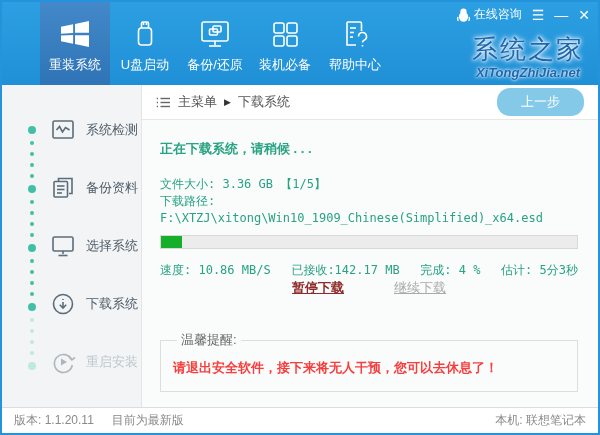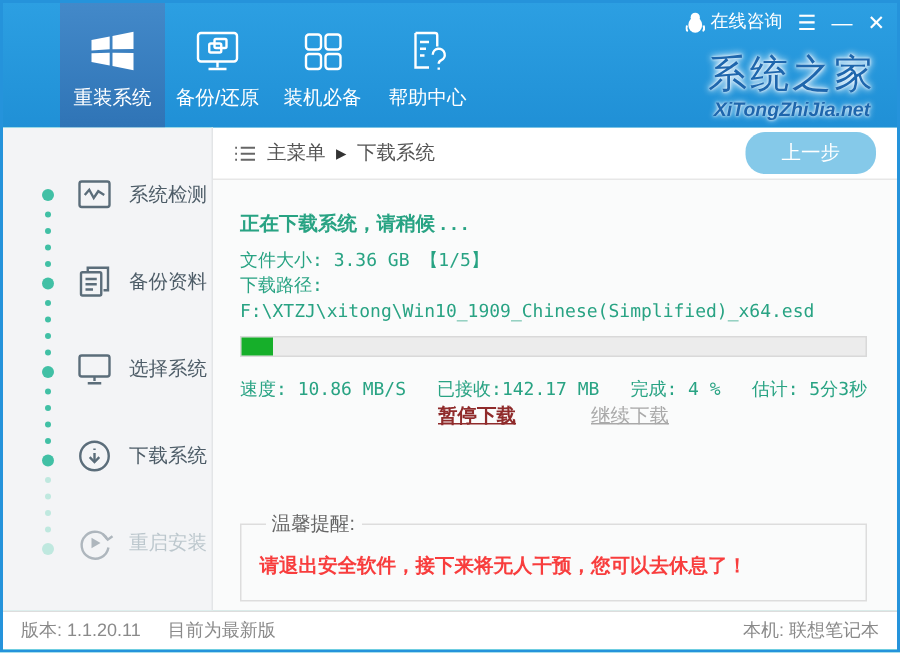--- a/index.html
+++ b/index.html
@@ -45,30 +45,30 @@
   .main { flex:1; display:flex; flex-direction:column; background:#fafbfb; min-width:0; }
   .crumbbar { height:35px; flex:0 0 35px; background:#fff; border-bottom:1px solid #e7e7e7;
               display:flex; align-items:center; padding:0 14px; }
   .crumb-left { display:flex; align-items:center; gap:7px; color:#555; font-size:13px; }
   .crumb-arrow { font-size:9px; color:#333; }
   .back-btn { margin-left:auto; background:#85c9e9; color:#fff; border:none; font-size:13px;
               padding:5px 24px; border-radius:13px; cursor:pointer; font-family:inherit; }
 
   .content { flex:1; padding:20px 20px 0 18px; }
   .mono { font-family:"DejaVu Sans Mono","Liberation Mono",monospace; }
-  .dl-status { color:#28a383; font-size:13px; font-weight:bold; margin-bottom:7px; }
+  .dl-status { color:#28a383; font-size:13px; font-weight:bold; margin-bottom:18px; }
   .dl-line { color:#28a383; font-size:12px; line-height:17px; }
   .progress { margin-top:8px; height:14px; background:#ececec; border:1px solid #d9d9d9; }
   .progress-fill { height:100%; background:#16af2a; width:0; }
   .stats { display:flex; justify-content:space-between; margin-top:13px;
            color:#28a383; font-size:12px; }
   .links { display:flex; justify-content:center; gap:50px; margin-top:0; font-size:13px; }
   .pause-link { color:#8f2b2b; font-weight:bold; text-decoration:underline; cursor:pointer; }
   .resume-link { color:#a9a9a9; text-decoration:underline; cursor:pointer; }
-  .notice { margin-top:54px; border:1px solid #ddd; padding:10px 12px 14px 12px; background:transparent; }
+  .notice { margin-top:34px; border:1px solid #ddd; padding:10px 12px 14px 12px; background:transparent; }
   .notice legend { font-size:13px; color:#666; padding:0 4px; margin-left:4px; }
   .notice-msg { color:#f83d3d; font-size:13px; font-weight:bold; }
 
   
   .statusbar { height:26px; flex:0 0 26px; background:#fff; border-top:1px solid #ddd;
                display:flex; align-items:center; padding:0 12px; font-size:12px; color:#8a8a8a; }
   .sb-left, .sb-right { display:flex; gap:18px; }
   .sb-right { margin-left:auto; }
   svg { display:block; }
 </style>
@@ -99,20 +99,31 @@
       <div class="nav-item active">
         <span class="nav-icon">
           <svg width="32" height="28" viewBox="0 0 34 30">
             <path fill="#fff" d="M2 7.2 L15 4.6 L15 13.8 L2 14.6 Z"></path>
             <path fill="#fff" d="M17 4.2 L32 1.2 L32 13.6 L17 13.7 Z"></path>
             <path fill="#fff" d="M2 16.6 L15 16.2 L15 25.4 L2 22.8 Z"></path>
             <path fill="#fff" d="M17 16.3 L32 16.4 L32 28.8 L17 25.8 Z"></path>
           </svg>
         </span>
         <span class="nav-label">重装系统</span>
+      </div>
+      <div class="nav-item">
+        <span class="nav-icon">
+          <svg width="30" height="30" viewBox="0 0 30 30" fill="none" stroke="#fff" stroke-width="1.6">
+            <rect x="8.5" y="9" width="13" height="17" rx="3"></rect>
+            <path d="M11.5 9 V4.5 a1.5 1.5 0 0 1 1.5-1.5 h4 a1.5 1.5 0 0 1 1.5 1.5 V9"></path>
+            <line x1="13.5" y1="3.5" x2="13.5" y2="6"></line>
+            <line x1="16.5" y1="3.5" x2="16.5" y2="6"></line>
+          </svg>
+        </span>
+        <span class="nav-label">U盘启动</span>
       </div>
       <div class="nav-item">
         <span class="nav-icon">
           <svg width="32" height="30" viewBox="0 0 32 30" fill="none" stroke="#fff" stroke-width="1.6">
             <rect x="3" y="3" width="26" height="19" rx="2"></rect>
             <rect x="10.5" y="10" width="8" height="6" rx="1"></rect>
             <rect x="14" y="7" width="8" height="6" rx="1"></rect>
             <line x1="16" y1="22" x2="16" y2="26"></line>
             <line x1="10" y1="27" x2="22" y2="27"></line>
           </svg>

